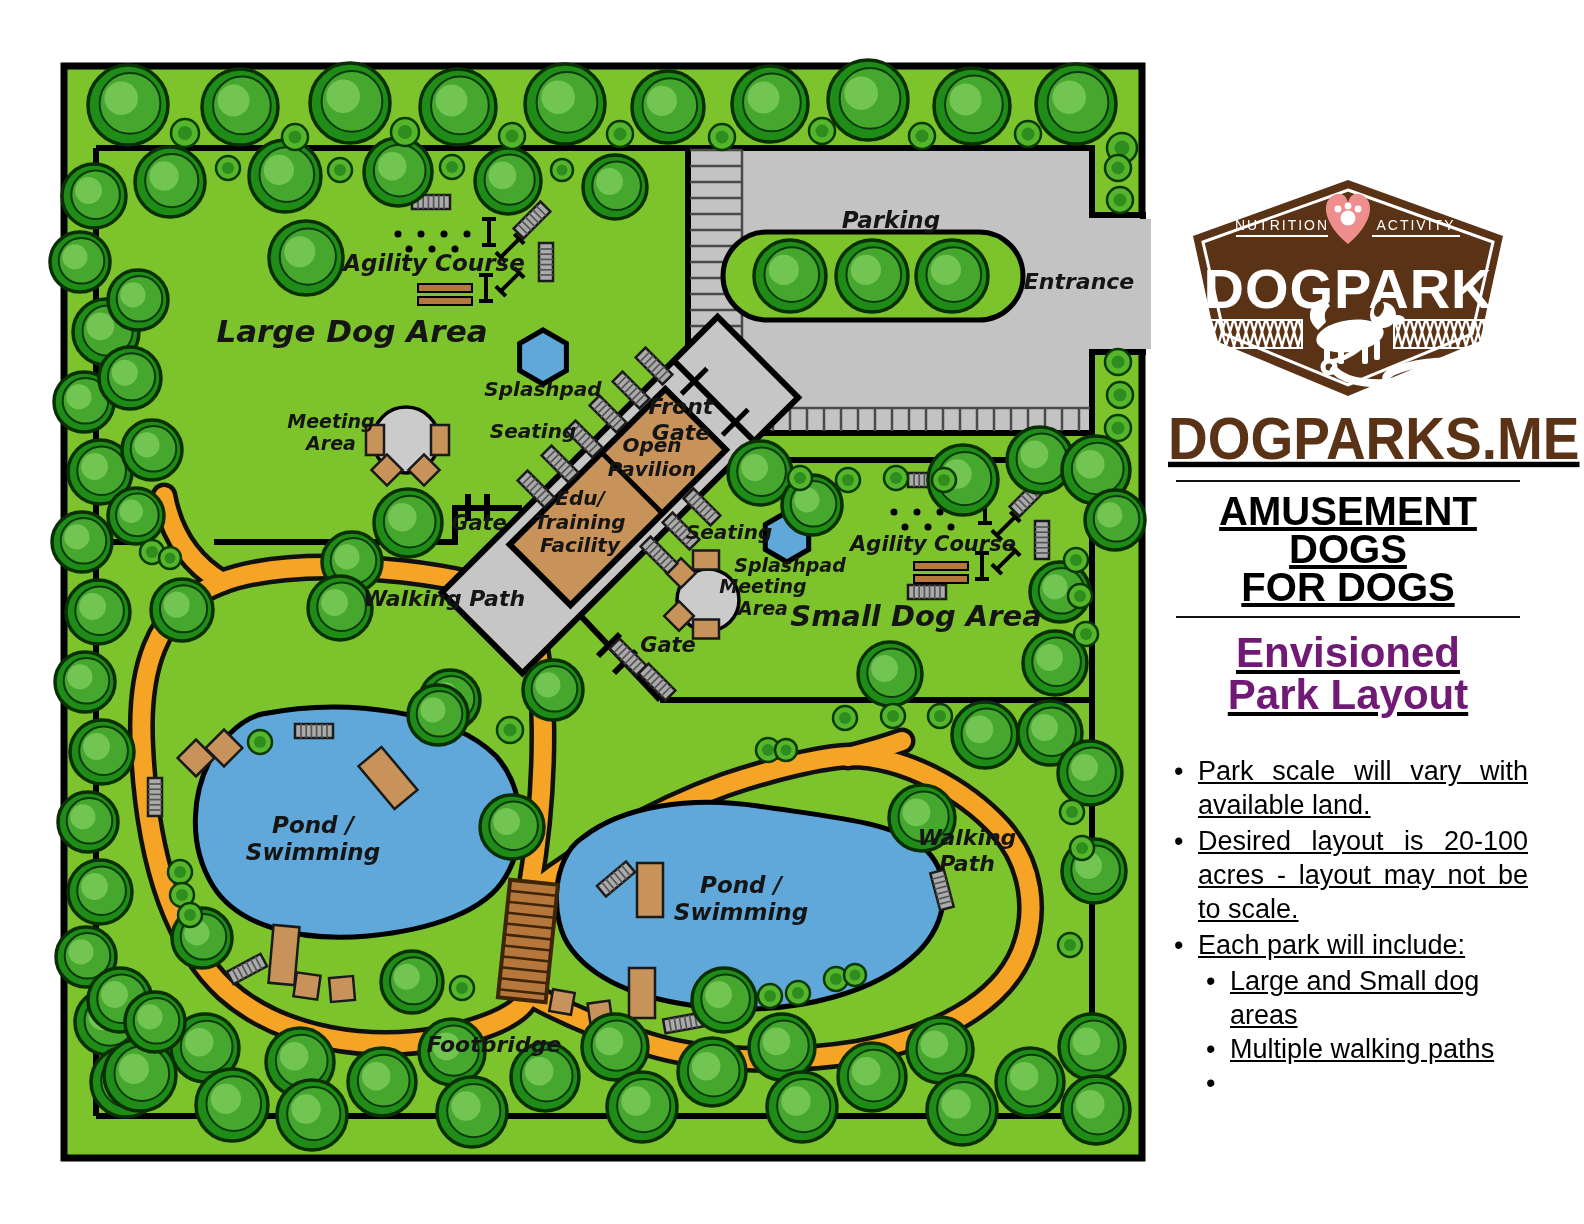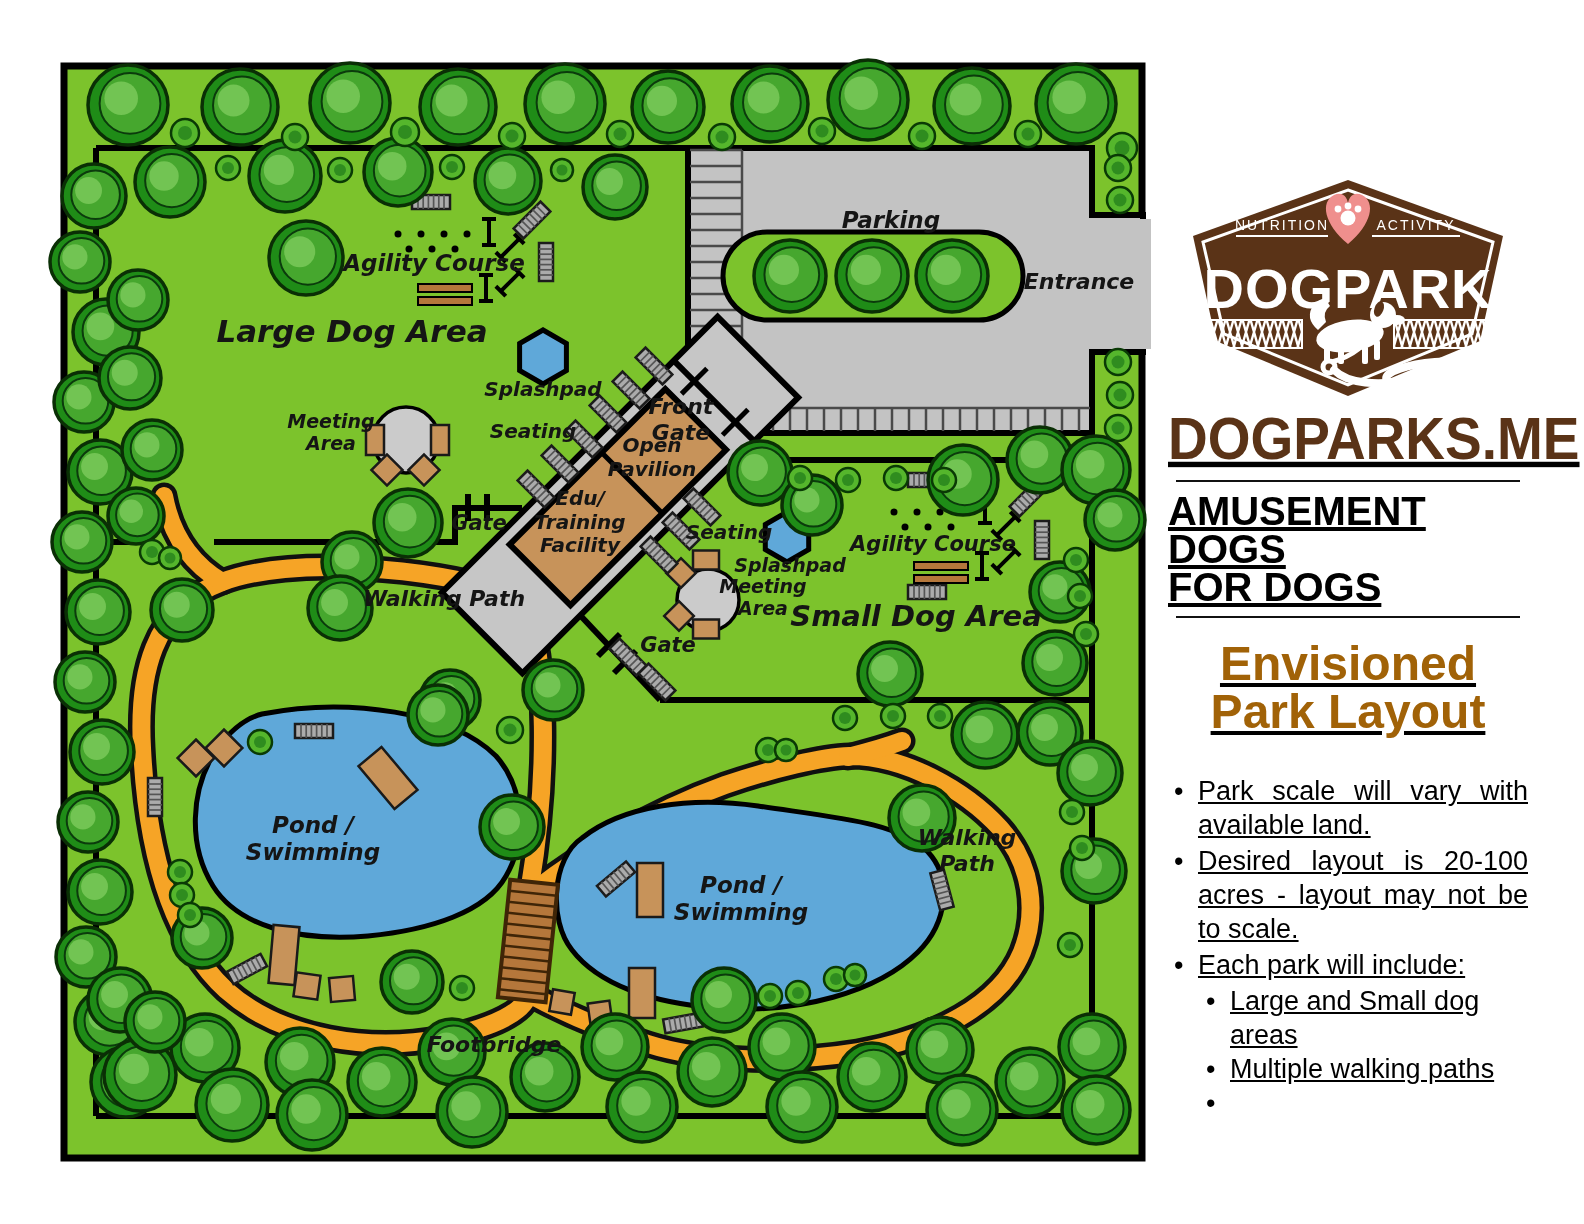--- a/index.html
+++ b/index.html
@@ -6,22 +6,22 @@
   #stage{position:relative;width:1584px;height:1224px;background:#ffffff;overflow:hidden;
          font-family:"Liberation Sans", sans-serif;}
   #park-svg{position:absolute;left:0;top:0;}
   .maplabel{font-family:"DejaVu Sans", sans-serif;font-style:italic;font-weight:bold;fill:#151515;}
   
   #sidebar{position:absolute;left:1168px;top:178px;width:360px;text-decoration:underline;}
   #logo-svg{display:block;margin:0 auto;}
   .site{margin-top:6px;text-align:center;font-weight:bold;font-size:55px;letter-spacing:0px;
         color:#5a3317;font-family:"Liberation Sans",sans-serif;transform:scaleY(1.08);}
   .rule{border:none;border-top:2.5px solid #111;margin:10px 8px;}
-  .h1{font-size:40px;font-weight:bold;color:#000;line-height:0.95;margin-top:8px;}
-  .h2{font-size:48px;font-weight:bold;color:#a16207;text-align:center;line-height:1.0;margin-top:22px;}
+  .h1{font-size:40px;font-weight:bold;color:#000;text-align:center;line-height:0.95;margin-top:8px;}
+  .h2{font-size:42px;font-weight:bold;color:#701a75;text-align:center;line-height:1.0;margin-top:14px;}
   #bullets{margin-top:38px;font-size:27px;line-height:1.26;color:#000;}
   .b1{position:relative;padding-left:30px;text-align:justify;margin-bottom:2px;}
   .b1 .mk{position:absolute;left:6px;}
   .b2{position:relative;padding-left:62px;text-align:left;}
   .b2 .mk{position:absolute;left:38px;}
 </style>
 </head>
 <body>
 
 <div id="stage">

